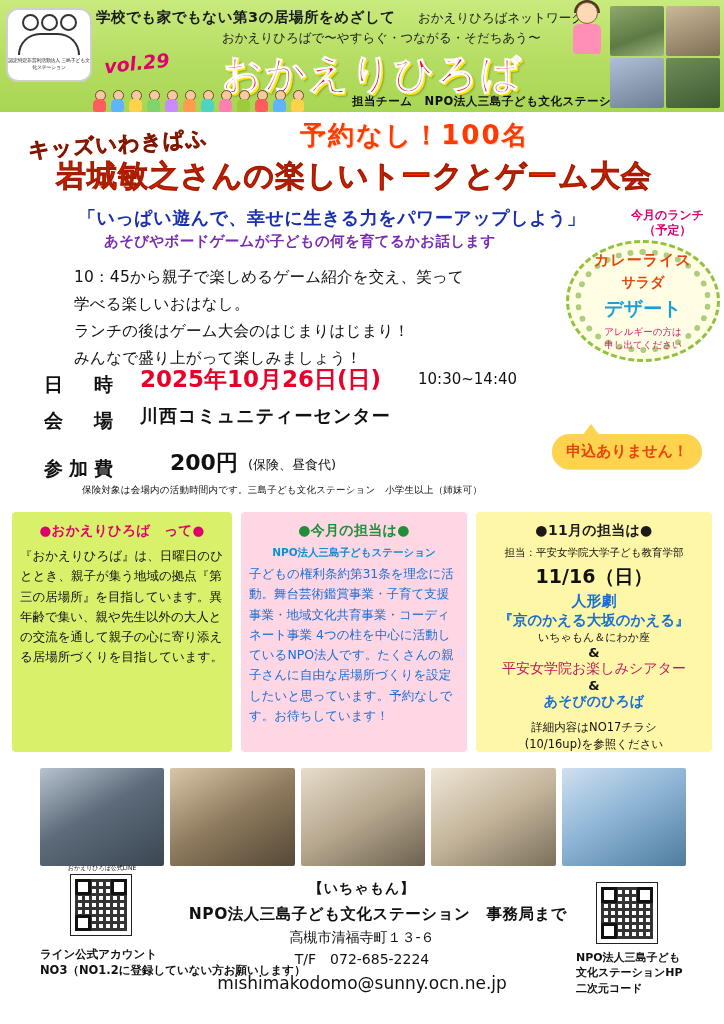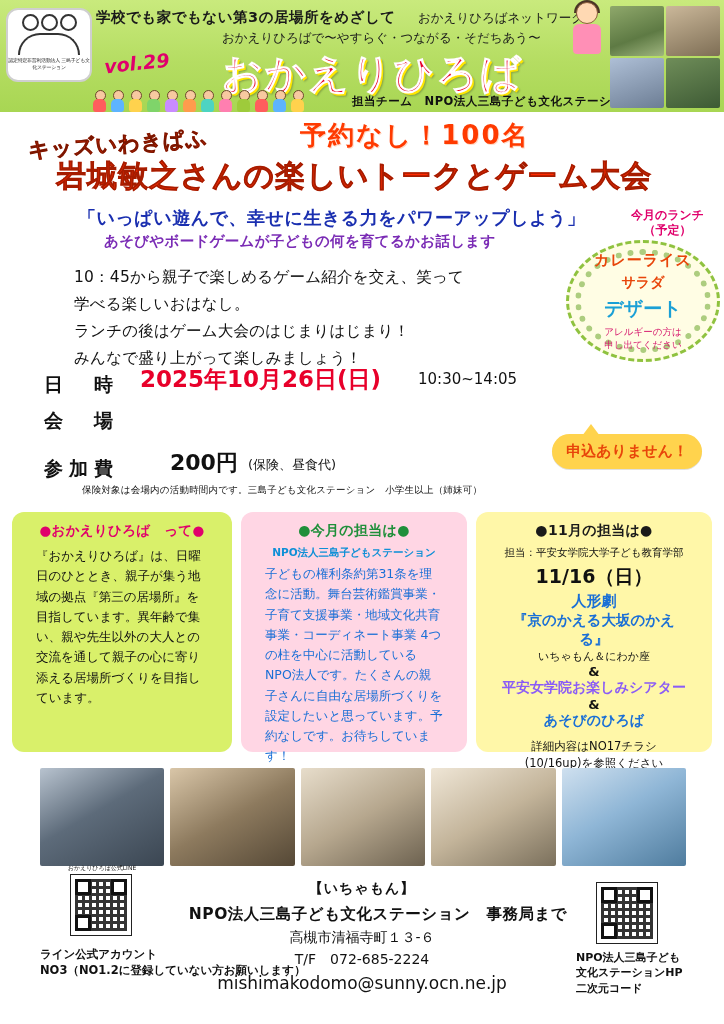--- a/index.html
+++ b/index.html
@@ -228,21 +228,21 @@
     border-bottom: 12px solid #ffd34d;
   }
 
   
   .cols {
     position: absolute; left: 12px; top: 400px;
     width: 700px; height: 240px;
     display: flex; gap: 9px;
   }
   .colbox {
-    border-radius: 12px; padding: 10px 24px;
+    border-radius: 4px; padding: 10px 8px;
   }
   .col1 { width: 220px; background: #d9f06a; }
   .col2 { width: 226px; background: #ffd6e4; }
   .col3 { width: 236px; background: #fff7a8; }
   .col-head {
     text-align: center; font-size: 13.5px; font-weight: bold;
     letter-spacing: 0.3px; margin-bottom: 6px;
   }
   .col1 .col-head { color: #e0006c; }
   .col2 .col-head { color: #1f8f3a; font-size: 14px; }
@@ -250,21 +250,21 @@
   .col2 .col-sub { text-align:center; font-size: 10.5px; font-weight:bold; color:#0f8fd6; margin-bottom:4px;}
   .col3 .col-sub { text-align:center; font-size: 10.5px; color:#111; margin-bottom:4px;}
   .col-body { font-size: 12.5px; line-height: 1.62; color: #111; }
   .col2 .col-body { color: #1a6fd6; font-size: 12.5px; }
   .col3-center { text-align:center; }
   .c3-date { font-size: 19px; font-weight:bold; color:#111; margin: 4px 0 2px; }
   .c3-t1 { font-size: 15px; font-weight:bold; color:#1a6fd6; }
   .c3-t2 { font-size: 14.5px; font-weight:bold; color:#1a6fd6; }
   .c3-t3 { font-size: 11px; color:#111; }
   .c3-amp { font-size: 13px; font-weight:bold; color:#111; }
-  .c3-t4 { font-size: 14px; font-weight:bold; color:#8b5cf6; }
+  .c3-t4 { font-size: 14px; font-weight:normal; color:#be185d; }
   .c3-t5 { font-size: 14px; font-weight:bold; color:#1a6fd6; }
   .c3-note { font-size: 11.5px; color:#111; margin-top: 8px; line-height:1.45; }
 
   
   .photos {
     position: absolute; left: 40px; top: 656px;
     width: 646px; height: 98px;
     display: flex; gap: 6px;
   }
   .ph { flex: 1; border-radius: 2px; }
@@ -387,23 +387,24 @@
     <div class="lunch-wreath"></div>
     <div class="lunch-1">カレーライス</div>
     <div class="lunch-2">サラダ</div>
     <div class="lunch-3">デザート</div>
     <div class="lunch-4" style="white-space:pre-line;">アレルギーの方は
 申し出てください</div>
   </div>
 
   <div class="label-col l-date">日　時</div>
   <div class="date-val">2025年10月26日(日)</div>
-  <div class="date-time">10:30~14:05</div>
+  <div class="date-time">10:30~14:40</div>
 
   <div class="label-col l-place">会　場</div>
+  <div class="place-val">川西コミュニティーセンター</div>
 
   <div class="label-col l-fee">参加費</div>
   <div class="fee-val">200円</div>
   <div class="fee-note">(保険、昼食代)</div>
   <div class="fee-small">保険対象は会場内の活動時間内です。三島子ども文化ステーション　小学生以上（姉妹可）</div>
 
   <div class="apply-bubble">申込ありません！</div>
 
   <div class="cols">
 

